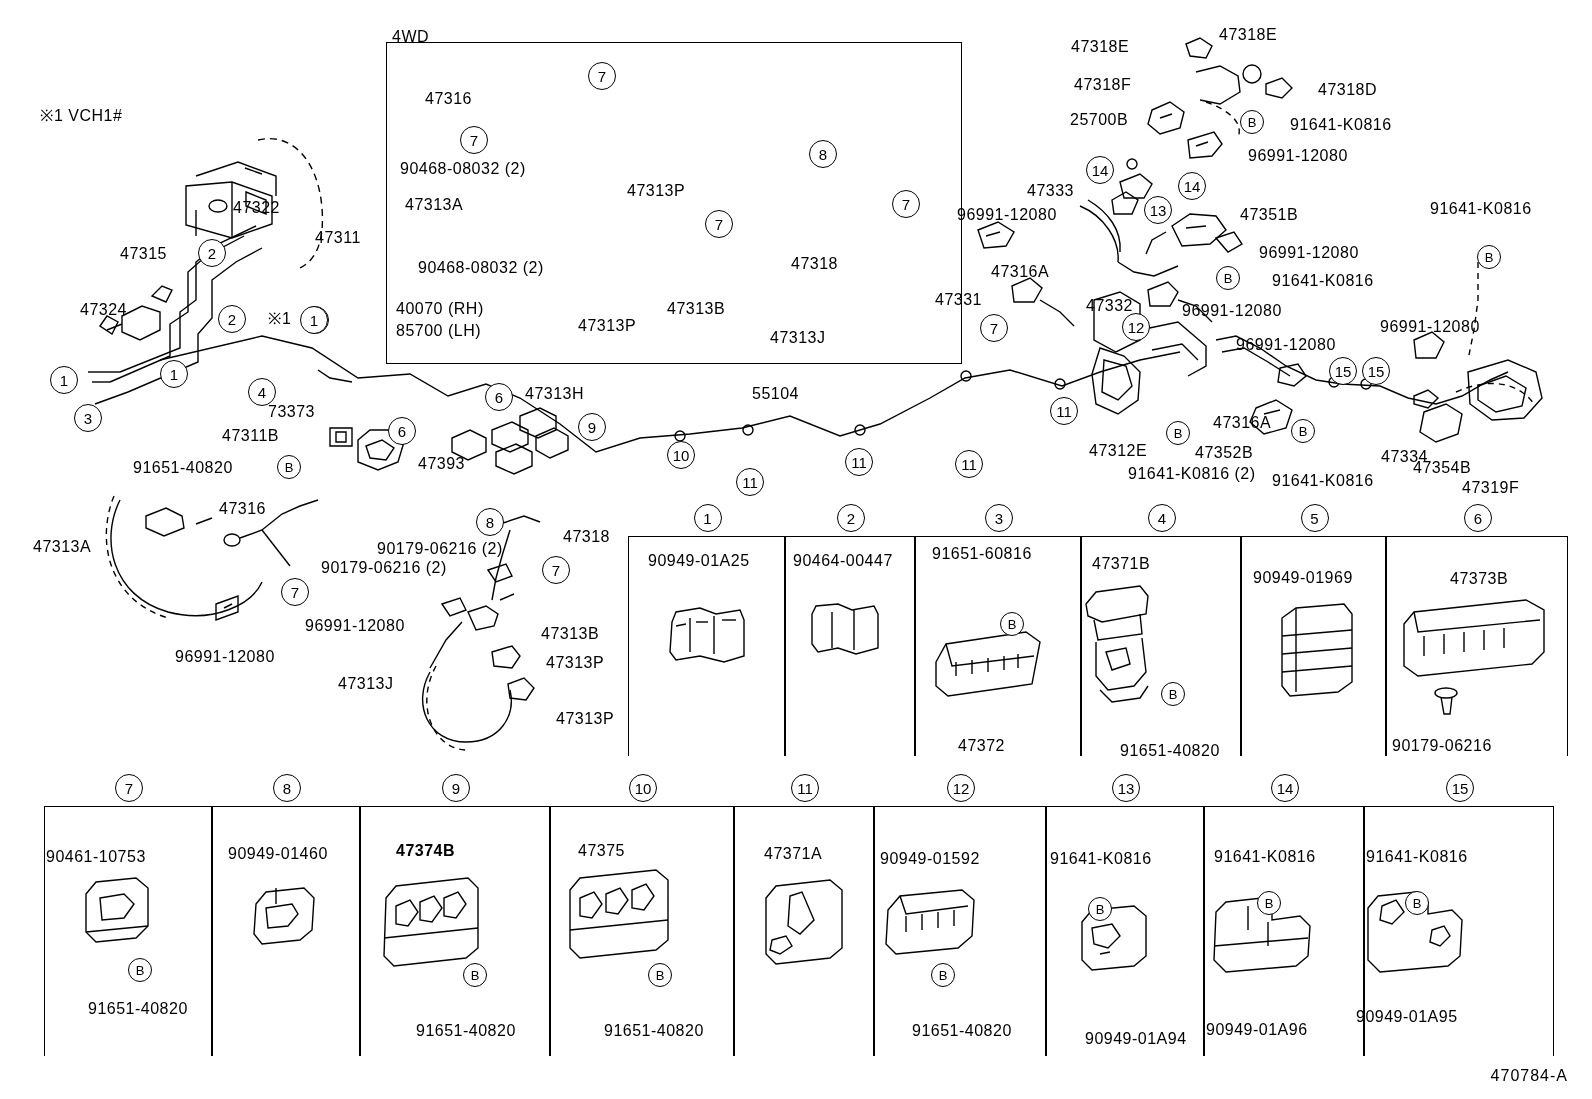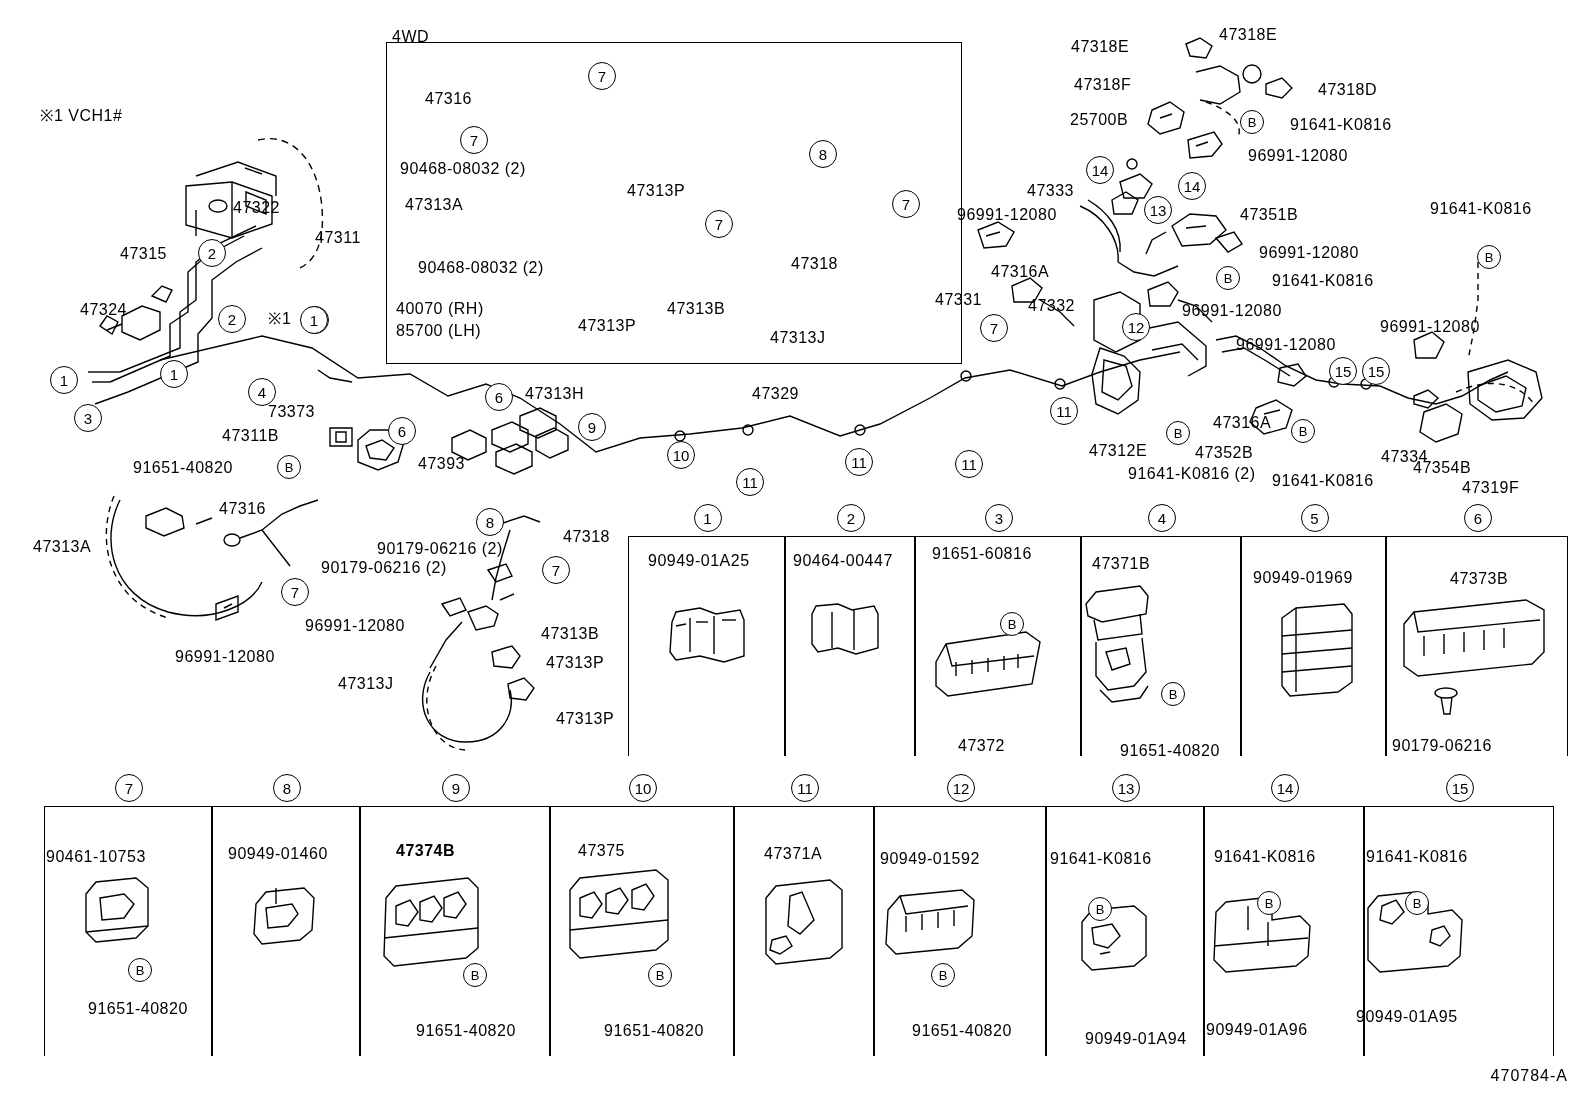--- a/index.html
+++ b/index.html
@@ -281,21 +281,21 @@
     <div class="lbl" style="left: 233px; top: 155px; margin-top: 44px;">47322</div>
     <div class="lbl" style="left: 315px; top: 229px;">47311</div>
     <div class="lbl" style="left: 120px; top: 245px;">47315</div>
     <div class="lbl" style="left: 80px; top: 273px; margin-top: 28px;">47324</div>
     <div class="lbl" style="left: 268px; top: 307px;">※1</div>
     <div class="lbl" style="left: 268px; top: 403px;">73373</div>
     <div class="lbl" style="left: 222px; top: 427px;">47311B</div>
     <div class="lbl" style="left: 133px; top: 459px;">91651-40820</div>
     <div class="lbl" style="left: 418px; top: 455px;">47393</div>
     <div class="lbl" style="left: 525px; top: 385px;">47313H</div>
-    <div class="lbl" style="left: 752px; top: 385px;">47329</div>
+    <div class="lbl" style="left: 752px; top: 385px;">55104</div>
     <div class="lbl" style="left: 219px; top: 500px;">47316</div>
     <div class="lbl" style="left: 33px; top: 538px;">47313A</div>
     <div class="lbl" style="left: 377px; top: 540px;">90179-06216 (2)</div>
     <div class="lbl" style="left: 321px; top: 559px;">90179-06216 (2)</div>
     <div class="lbl" style="left: 563px; top: 528px;">47318</div>
     <div class="lbl" style="left: 305px; top: 617px;">96991-12080</div>
     <div class="lbl" style="left: 175px; top: 648px;">96991-12080</div>
     <div class="lbl" style="left: 541px; top: 625px;">47313B</div>
     <div class="lbl" style="left: 546px; top: 654px;">47313P</div>
     <div class="lbl" style="left: 338px; top: 675px;">47313J</div>
@@ -308,21 +308,21 @@
     <div class="lbl" style="left: 1290px; top: 116px;">91641-K0816</div>
     <div class="lbl" style="left: 1248px; top: 147px;">96991-12080</div>
     <div class="lbl" style="left: 1027px; top: 182px;">47333</div>
     <div class="lbl" style="left: 957px; top: 206px;">96991-12080</div>
     <div class="lbl" style="left: 1240px; top: 206px;">47351B</div>
     <div class="lbl" style="left: 1430px; top: 200px;">91641-K0816</div>
     <div class="lbl" style="left: 1259px; top: 244px;">96991-12080</div>
     <div class="lbl" style="left: 991px; top: 263px;">47316A</div>
     <div class="lbl" style="left: 1272px; top: 272px;">91641-K0816</div>
     <div class="lbl" style="left: 935px; top: 291px;">47331</div>
-    <div class="lbl" style="left: 1028px; top: 297px;">47332</div>
+    <div class="lbl" style="left: 1086px; top: 297px;">47332</div>
     <div class="lbl" style="left: 1182px; top: 302px;">96991-12080</div>
     <div class="lbl" style="left: 1380px; top: 318px;">96991-12080</div>
     <div class="lbl" style="left: 1236px; top: 336px;">96991-12080</div>
     <div class="lbl" style="left: 1213px; top: 414px;">47316A</div>
     <div class="lbl" style="left: 1089px; top: 442px;">47312E</div>
     <div class="lbl" style="left: 1195px; top: 444px;">47352B</div>
     <div class="lbl" style="left: 1128px; top: 465px;">91641-K0816 (2)</div>
     <div class="lbl" style="left: 1272px; top: 472px;">91641-K0816</div>
     <div class="lbl" style="left: 1341px; top: 448px; margin-left: 40px;">47334</div>
     <div class="lbl" style="left: 1413px; top: 459px;">47354B</div>

